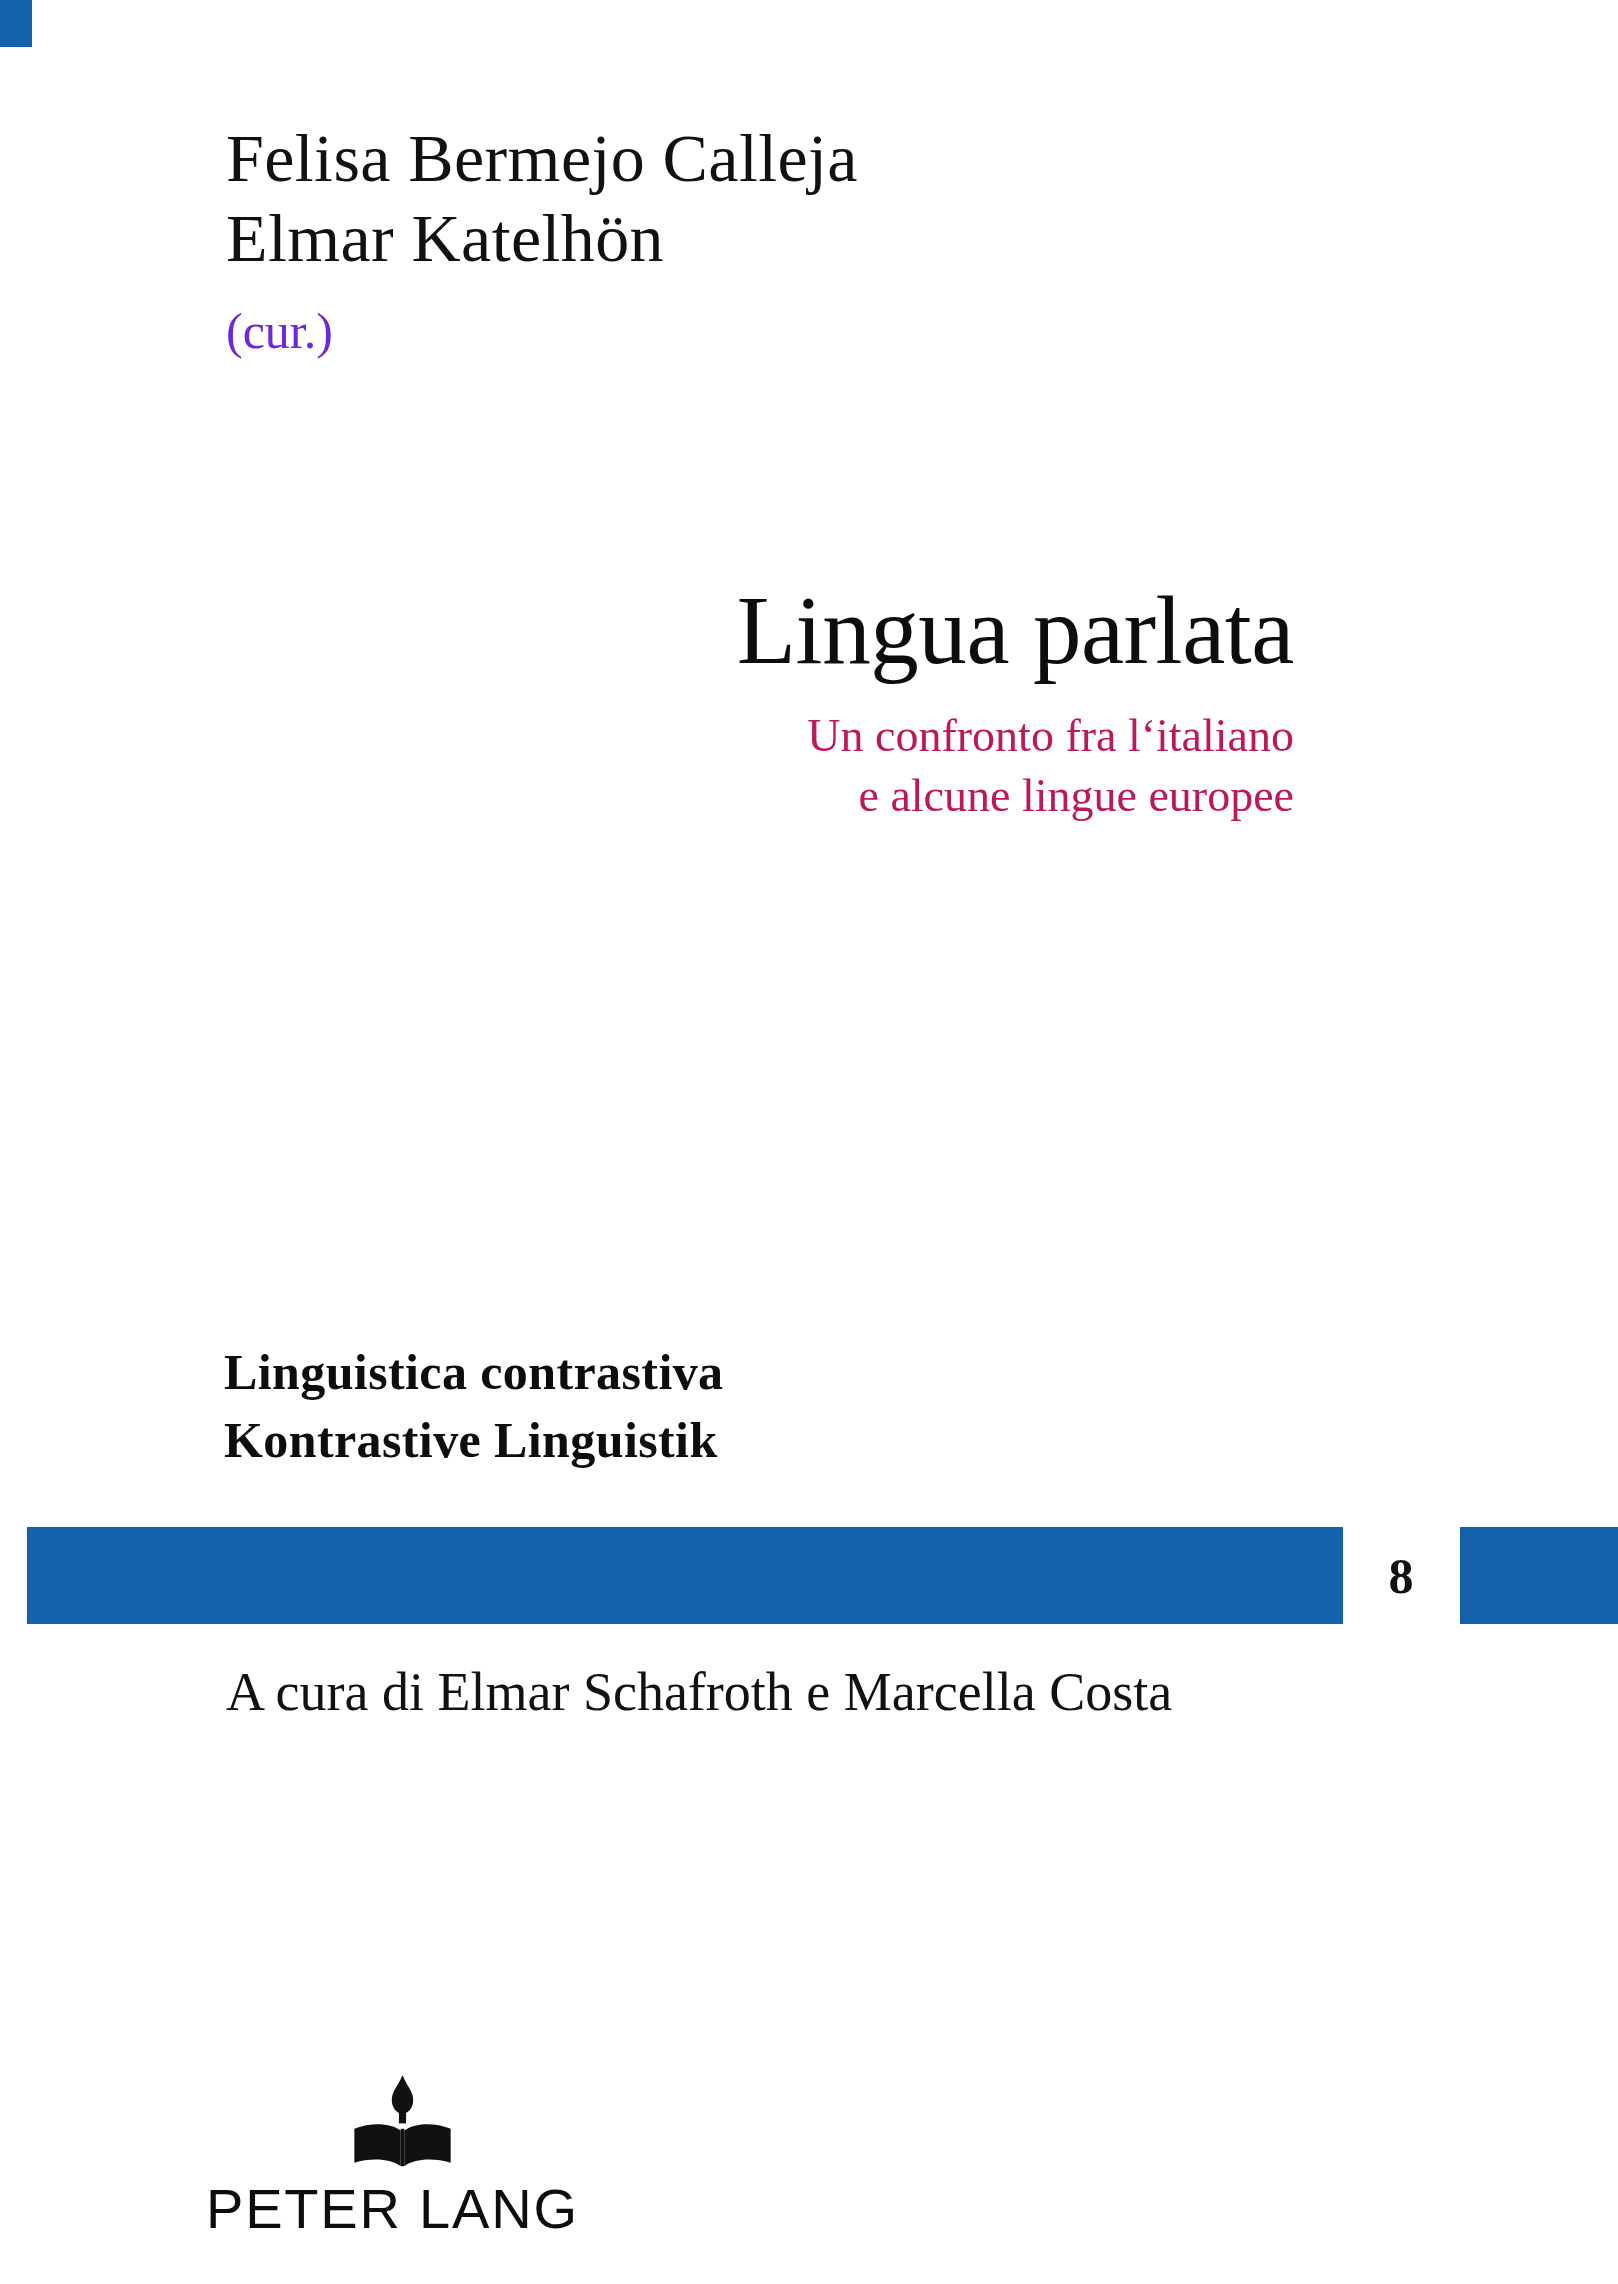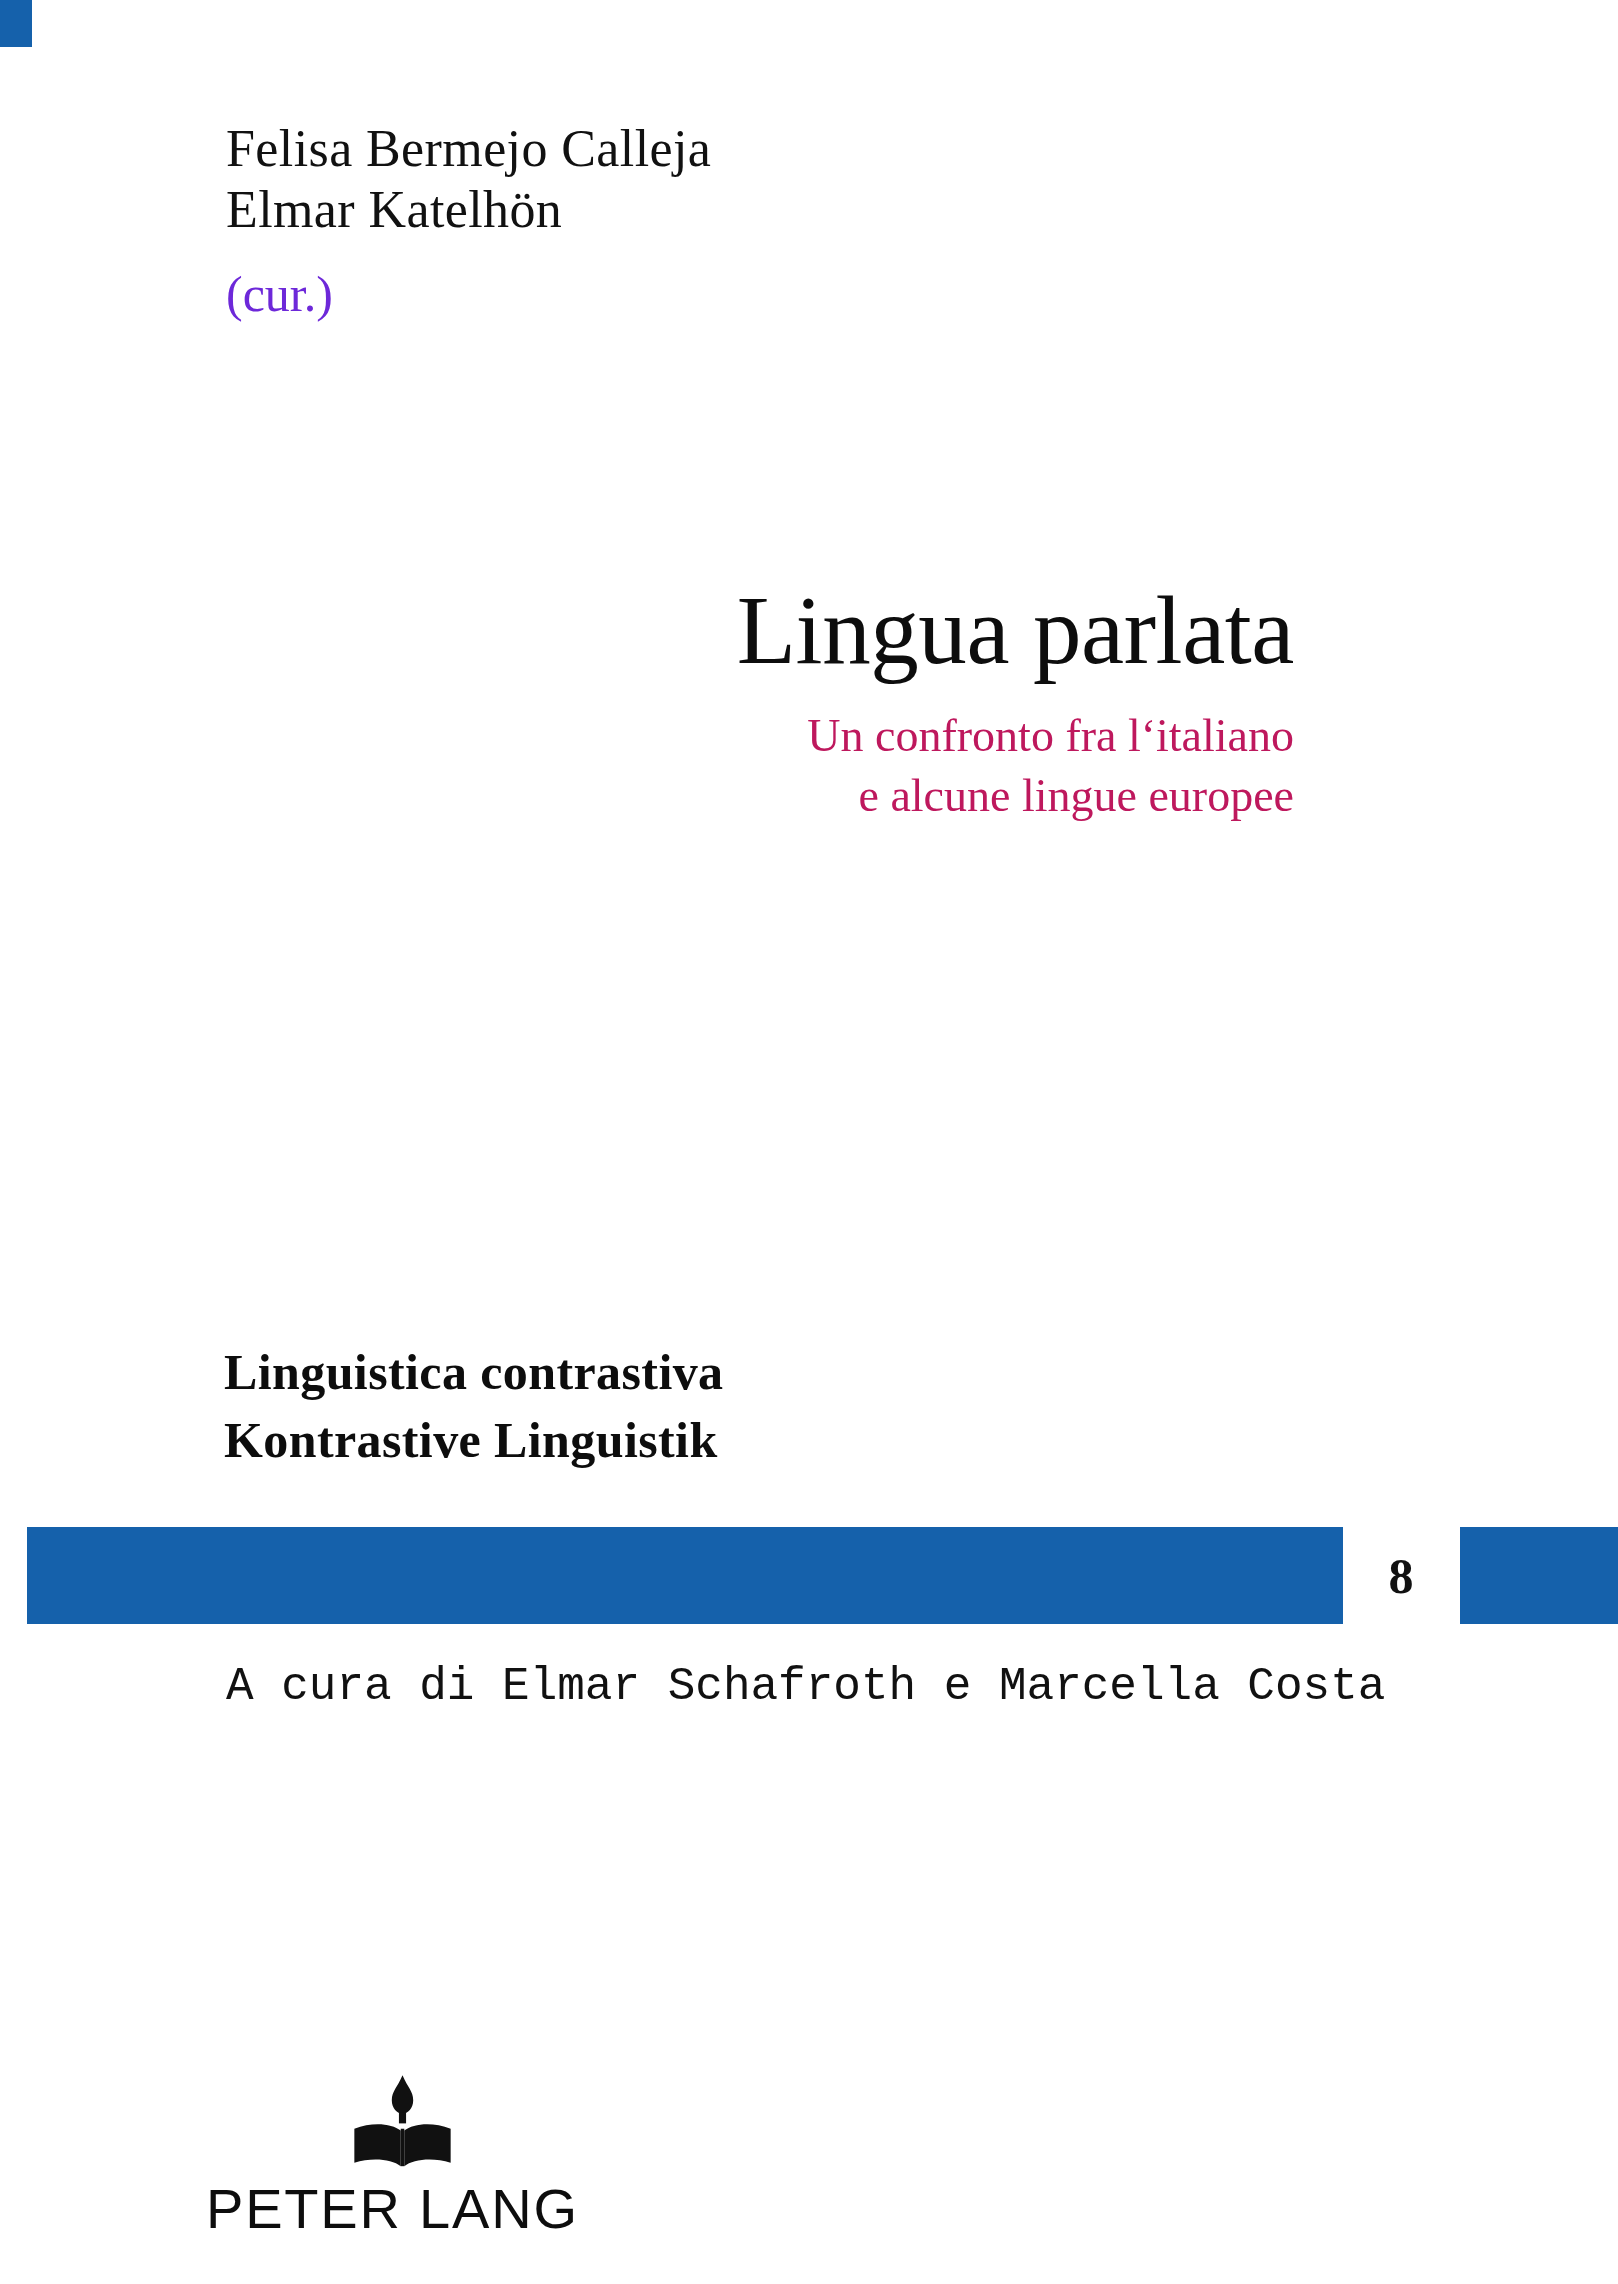--- a/index.html
+++ b/index.html
@@ -36,21 +36,21 @@
 
   
   .editors {
     position: absolute;
     left: 226px;
     top: 118px;
     width: 985px;
   }
   .editor-line {
     font-family: "Liberation Serif", serif;
-    font-size: 52px;
+    font-size: 68px;
     line-height: 1.18;
     letter-spacing: 0.4px;
     color: #111111;
   }
   .editor-role {
     font-family: "Liberation Serif", serif;
     font-size: 50px;
     line-height: 1.2;
     margin-top: 23px;
     color: #6d28d9;
@@ -127,22 +127,22 @@
     height: 97px;
     background: #1561ab;
   }
 
   
   .series-editors {
     position: absolute;
     left: 226px;
     top: 1661px;
     width: 1164px;
-    font-family: Liberation Mono, monospace;
-    font-size: 46px;
+    font-family: Liberation Serif, serif;
+    font-size: 54px;
     color: #111111;
   }
 
   
   .publisher {
     position: absolute;
     left: 206px;
     top: 2073px;
     width: 466px;
   }

